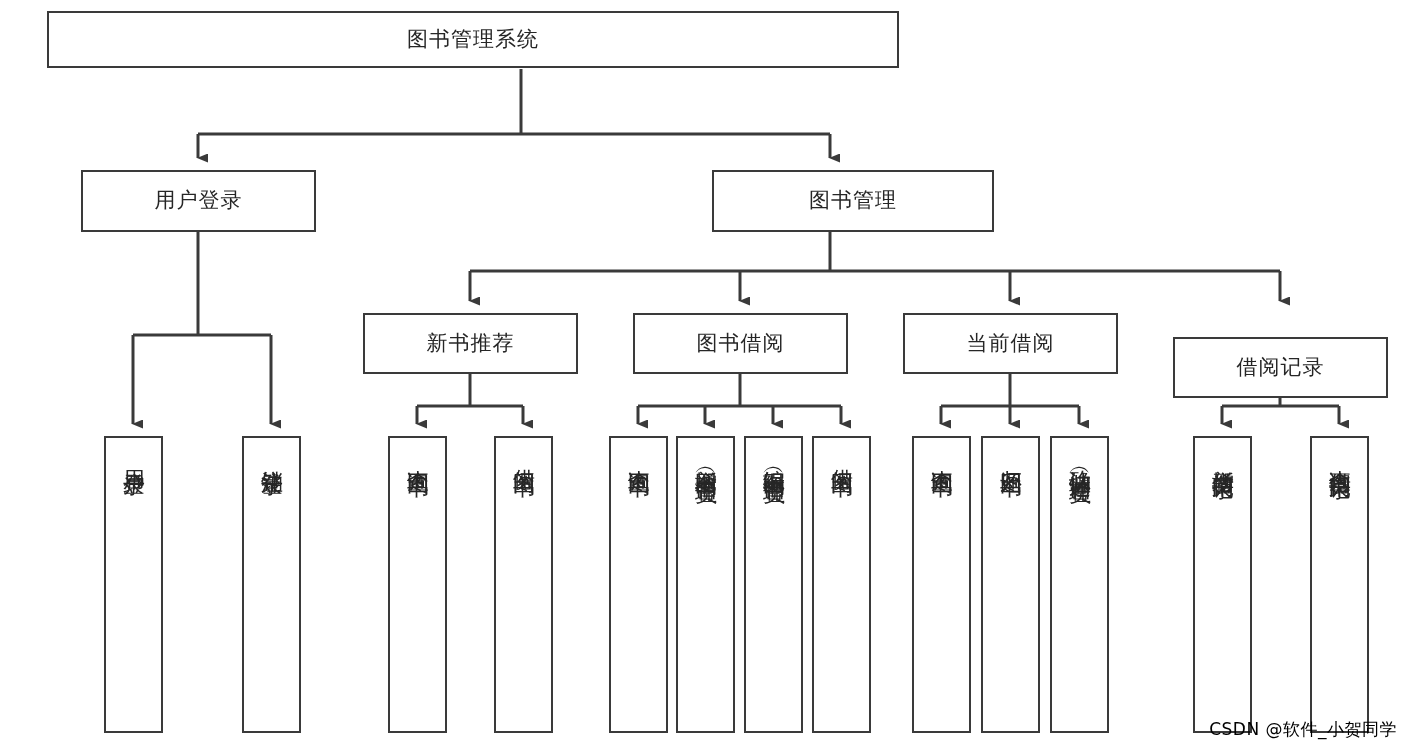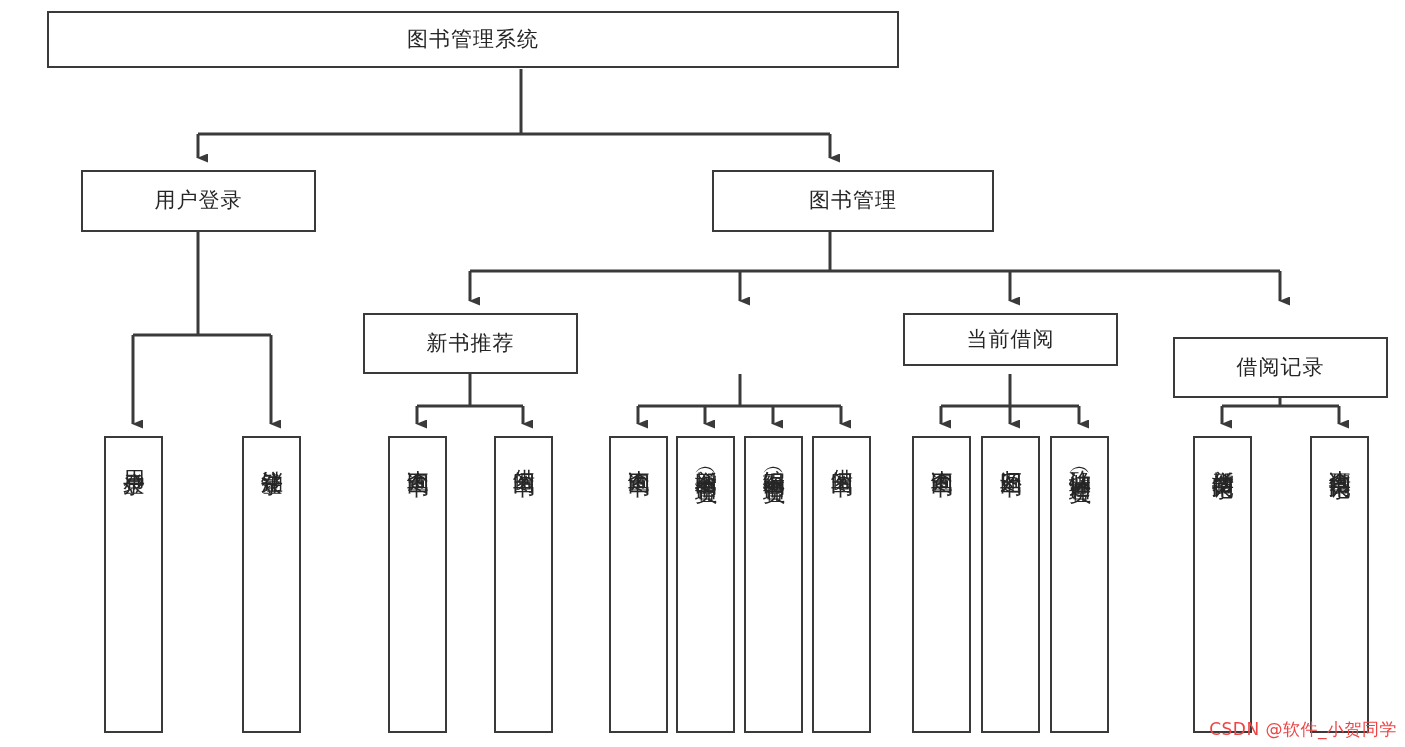--- a/index.html
+++ b/index.html
@@ -55,21 +55,21 @@
     line-height: 1.22;
     letter-spacing: 2px;
     white-space: nowrap;
     display: block;
   }
   .watermark {
     position: absolute;
     right: 8px;
     bottom: 6px;
     font-size: 17px;
-    color: #ef4444;
+    color: #000000;
     white-space: nowrap;
     letter-spacing: 0.5px;
   }
 </style>
 </head>
 <body>
 
 <div id="canvas">
 
   <svg class="edges" viewBox="0 0 1405 747">
@@ -129,21 +129,24 @@
   <div class="node h" style="left:81px; top:170px; width:235px; height:62px;">
     <span class="label">用户登录</span>
   </div>
   <div class="node h" style="left:712px; top:170px; width:282px; height:62px;">
     <span class="label">图书管理</span>
   </div>
 
   <div class="node h" style="left:363px; top:313px; width:215px; height:61px;">
     <span class="label">新书推荐</span>
   </div>
-  <div class="node h" style="left:903px; top:313px; width:215px; height:53px;">
+  <div class="node h" style="left:633px; top:313px; width:215px; height:61px;">
+    <span class="label">图书借阅</span>
+  </div>
+  <div class="node h" style="left:903px; top:313px; width:215px; height:61px;">
     <span class="label">当前借阅</span>
   </div>
   <div class="node h" style="left:1173px; top:313px; width:215px; height:61px;margin-top:24px;">
     <span class="label">借阅记录</span>
   </div>
 
   <div class="node v" style="left:104px; top:436px; width:59px; height:297px;">
     <span class="label">用户登录</span>
   </div>
   <div class="node v" style="left:242px; top:436px; width:59px; height:297px;">

